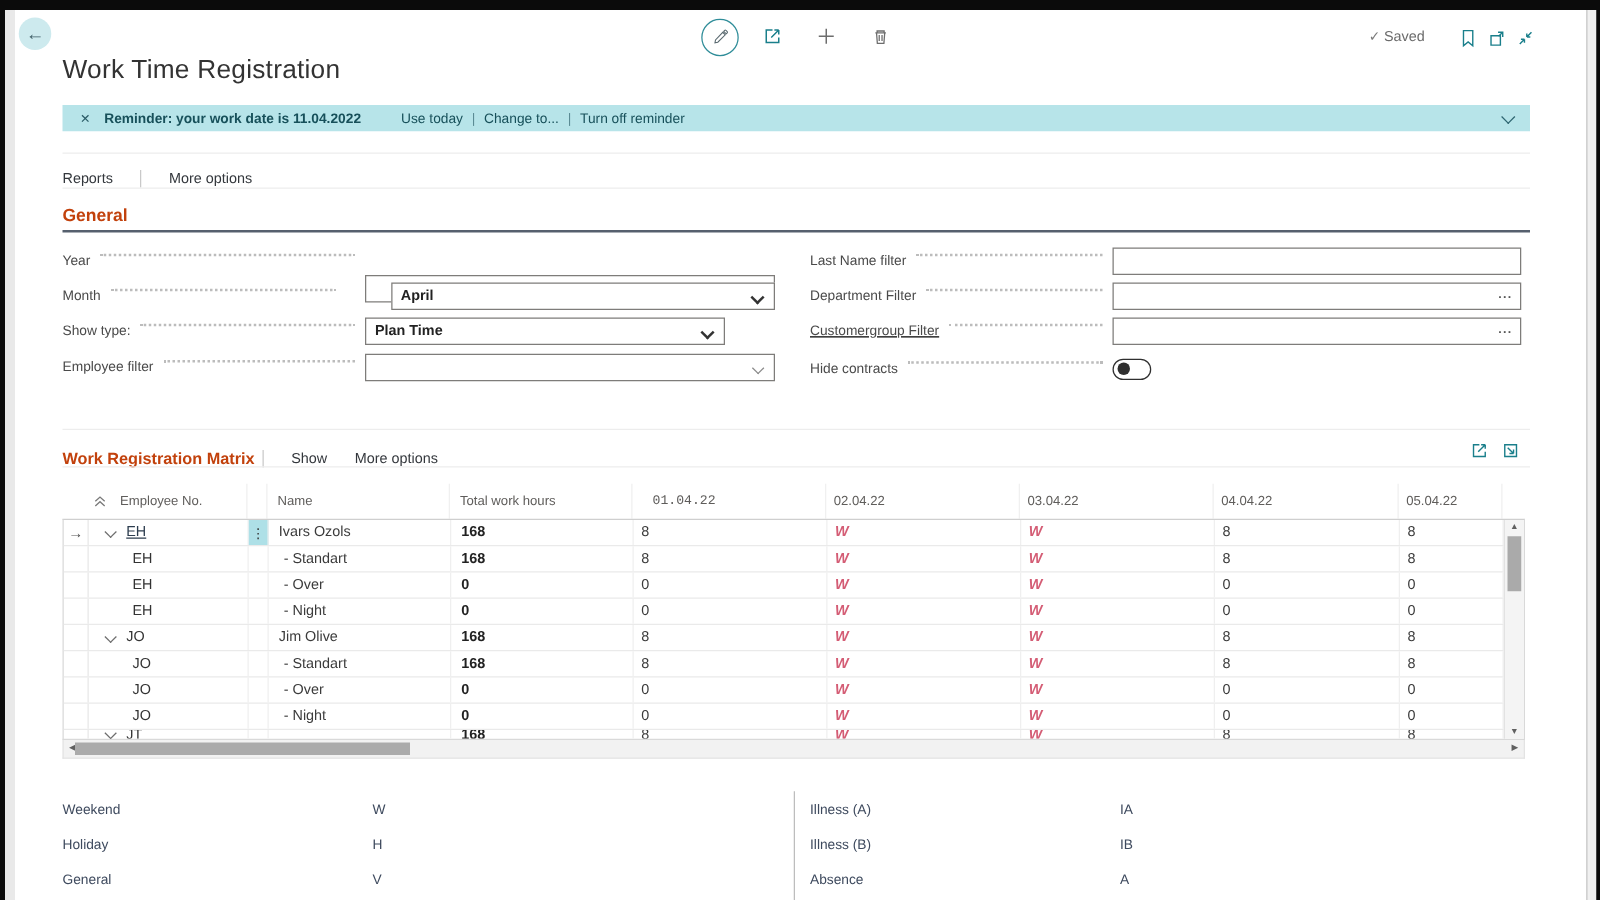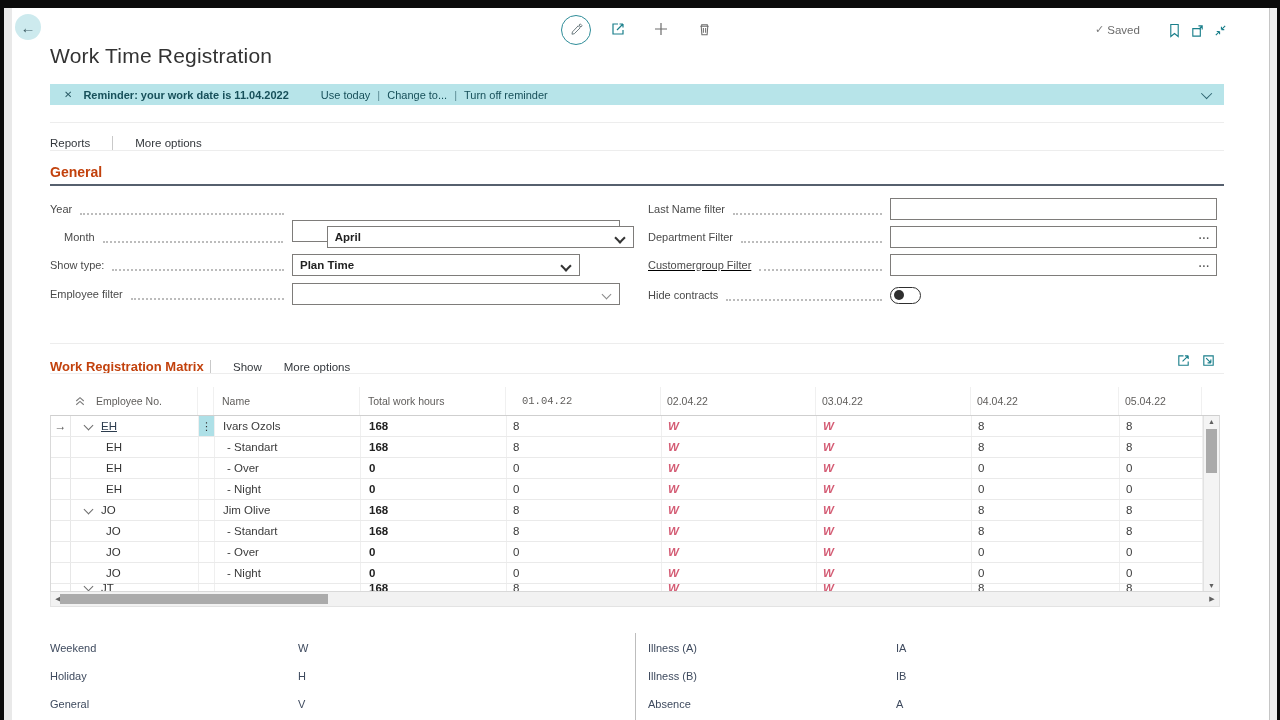--- a/index.html
+++ b/index.html
@@ -30,21 +30,21 @@
   .hline{position:absolute;height:1px;background:#ededed;left:38px;width:1174px;}
   .menu-row{position:absolute;left:38px;display:flex;align-items:center;gap:0;font-size:11.5px;color:#33373c;}
   .menu-row .mi{cursor:pointer;}
   .vdiv{width:1px;height:14px;background:#c9c9c9;margin:0 22px;}
 
   .section-h{position:absolute;left:38px;font-size:14px;font-weight:700;color:#c2410c;}
   .gen-underline{position:absolute;left:38px;top:176px;width:1174px;height:2px;background:#56606e;}
 
   
   .fieldrow{position:absolute;height:22px;display:flex;align-items:center;}
-  .flbl{display:flex;align-items:flex-end;font-size:11px;color:#4a4a4a;width:242px;}
+  .flbl{display:flex;align-items:flex-start;font-size:11px;color:#4a4a4a;width:242px;}
   .flbl .leader{flex:1;height:0;border-bottom:2px dotted #bcbcbc;margin:0 8px 0 8px;}
   .ctrl{position:relative;height:22px;box-sizing:border-box;border:1px solid #7e7c7a;background:#fff;display:flex;align-items:center;font-size:12px;color:#1f1f1f;}
   .ctrl input{border:none;outline:none;width:100%;height:100%;font:inherit;color:#1f1f1f;padding:0 6px;box-sizing:border-box;background:transparent;font-family:"Liberation Sans",sans-serif;}
   .ctrl input.right{text-align:right;}
   .selval{padding-left:7px;font-weight:700;color:#222;font-size:11.5px;}
   .chev{position:absolute;right:9px;top:7px;width:6px;height:6px;border-left:2px solid #333;border-bottom:2px solid #333;transform:rotate(-45deg);}
   .chev.light{border-left-width:1.2px;border-bottom-width:1.2px;border-color:#8a8a8a;}
   .assist{position:absolute;right:6px;top:3px;font-size:10px;font-weight:700;color:#555;letter-spacing:1px;cursor:pointer;}
   .toggle{position:relative;width:29px;height:15px;border:1.5px solid #2f2f2f;border-radius:9px;background:#fff;cursor:pointer;}
   .toggle .knob{position:absolute;left:2.5px;top:2.5px;width:10px;height:10px;border-radius:50%;background:#2f2f2f;}
@@ -174,21 +174,21 @@
 
   <div class="fieldrow" style="left:38px;top:190px;width:570px;">
     <div class="flbl">
         <span>Year</span>
         <span class="leader"></span>
       </div>
     <div class="ctrl" style="width:328px;margin-top:43px;">
         <input class="right" value="2022" style="">
       </div>
   </div>
-  <div class="fieldrow" style="left:52px;top:218px;width:570px;gap:36px;">
+  <div class="fieldrow" style="left:38px;top:218px;width:570px;gap:36px;">
     <div class="flbl">
         <span>Month</span>
         <span class="leader"></span>
       </div>
     <div class="ctrl" style="width:328px;">
         <span class="selval">April</span>
         <span class="chev"></span>
       </div>
   </div>
   <div class="fieldrow" style="left:38px;top:246px;width:570px;">

